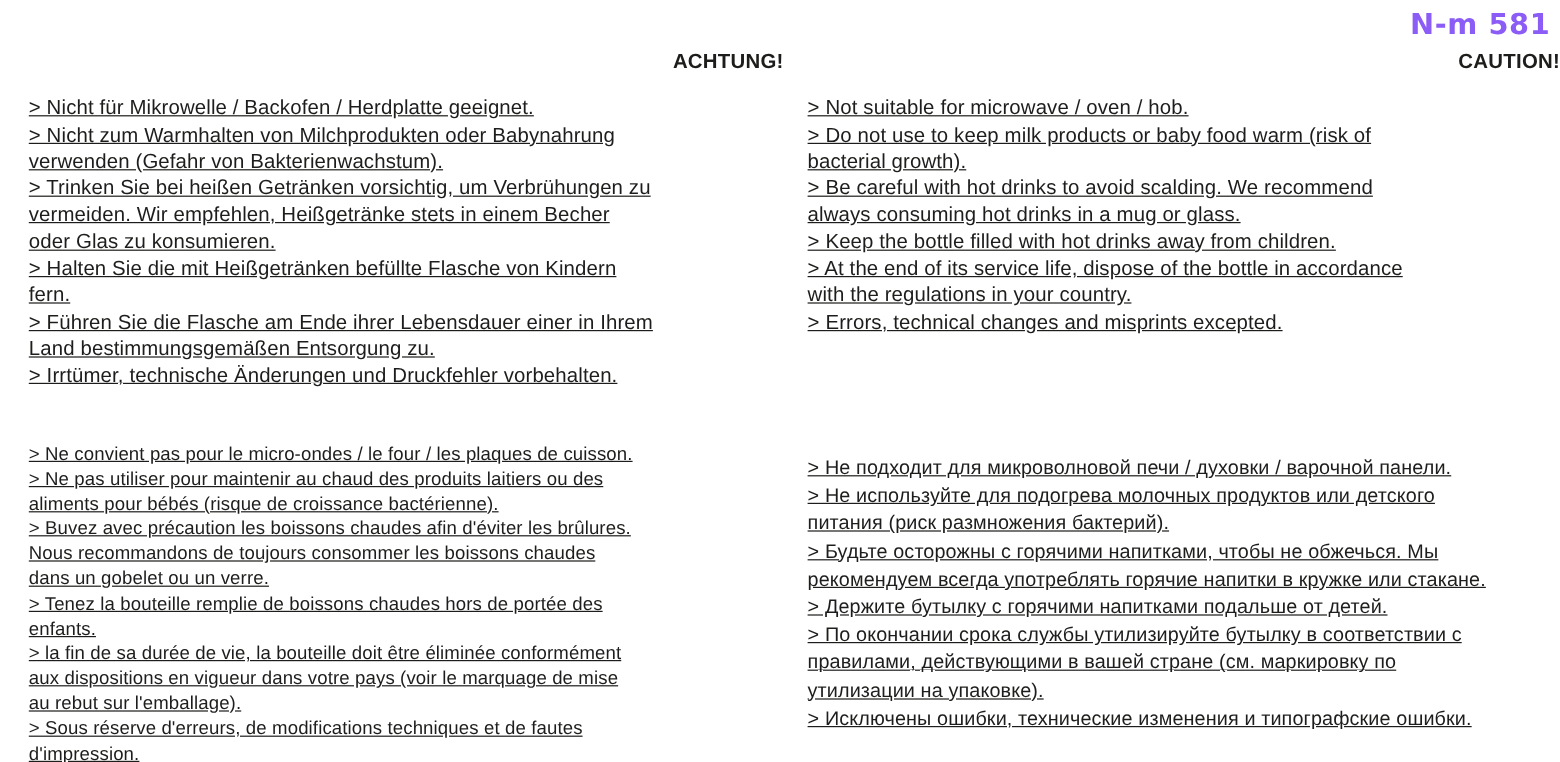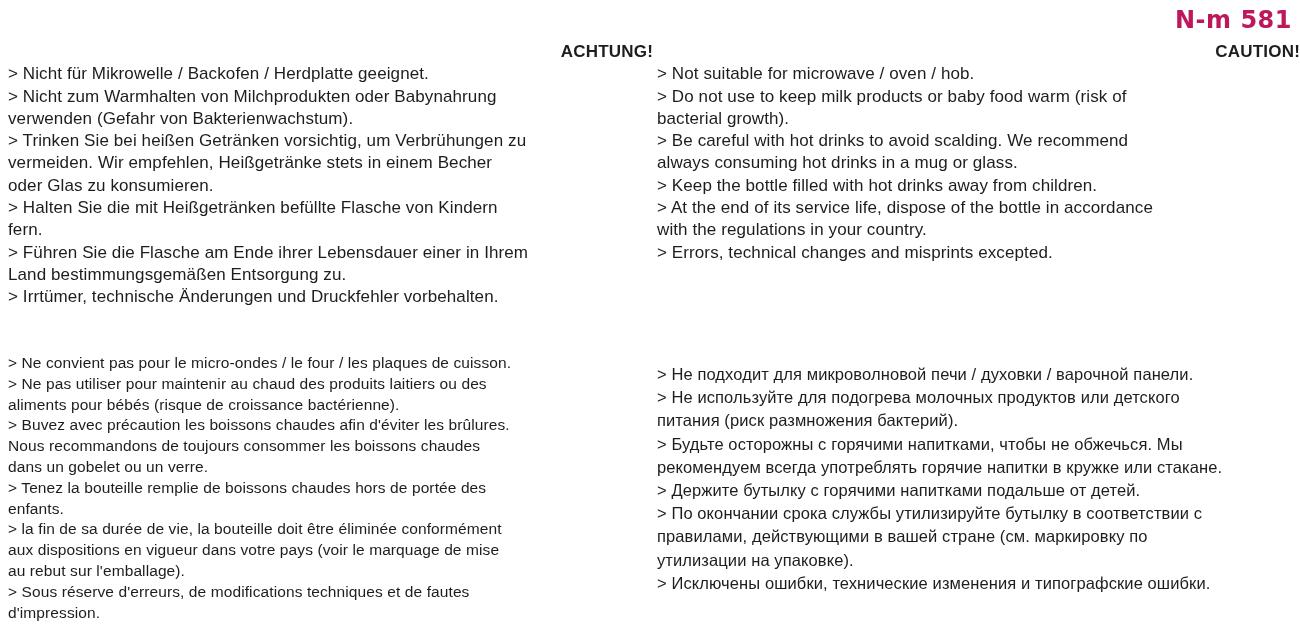--- a/index.html
+++ b/index.html
@@ -18,39 +18,40 @@
   }
   .model {
     position: absolute;
     top: 6px;
     left: 1160px;
     width: 132px;
     font-family: "DejaVu Sans", sans-serif;
     font-weight: bold;
     font-size: 24px;
     letter-spacing: 0.5px;
-    color: #be185d;
+    color: #8b5cf6;
     text-align: right;
     white-space: nowrap;
   }
   .block {
     position: absolute;
   }
   .block h2 {
     margin: 0;
     font-size: inherit;
     line-height: inherit;
     font-weight: bold;
     letter-spacing: 0.2px;
     text-align: right;
   }
   .block p {
-    margin: 0;
+    margin: 16px;
     white-space: pre-line;
     letter-spacing: 0.1px;
+    text-decoration: underline;
   }
   .block-de {
     left: 8px;
     top: 41px;
     width: 645px;
     font-size: 17px;
     line-height: 22.3px;
   }
   .block-en {
     left: 657px;

